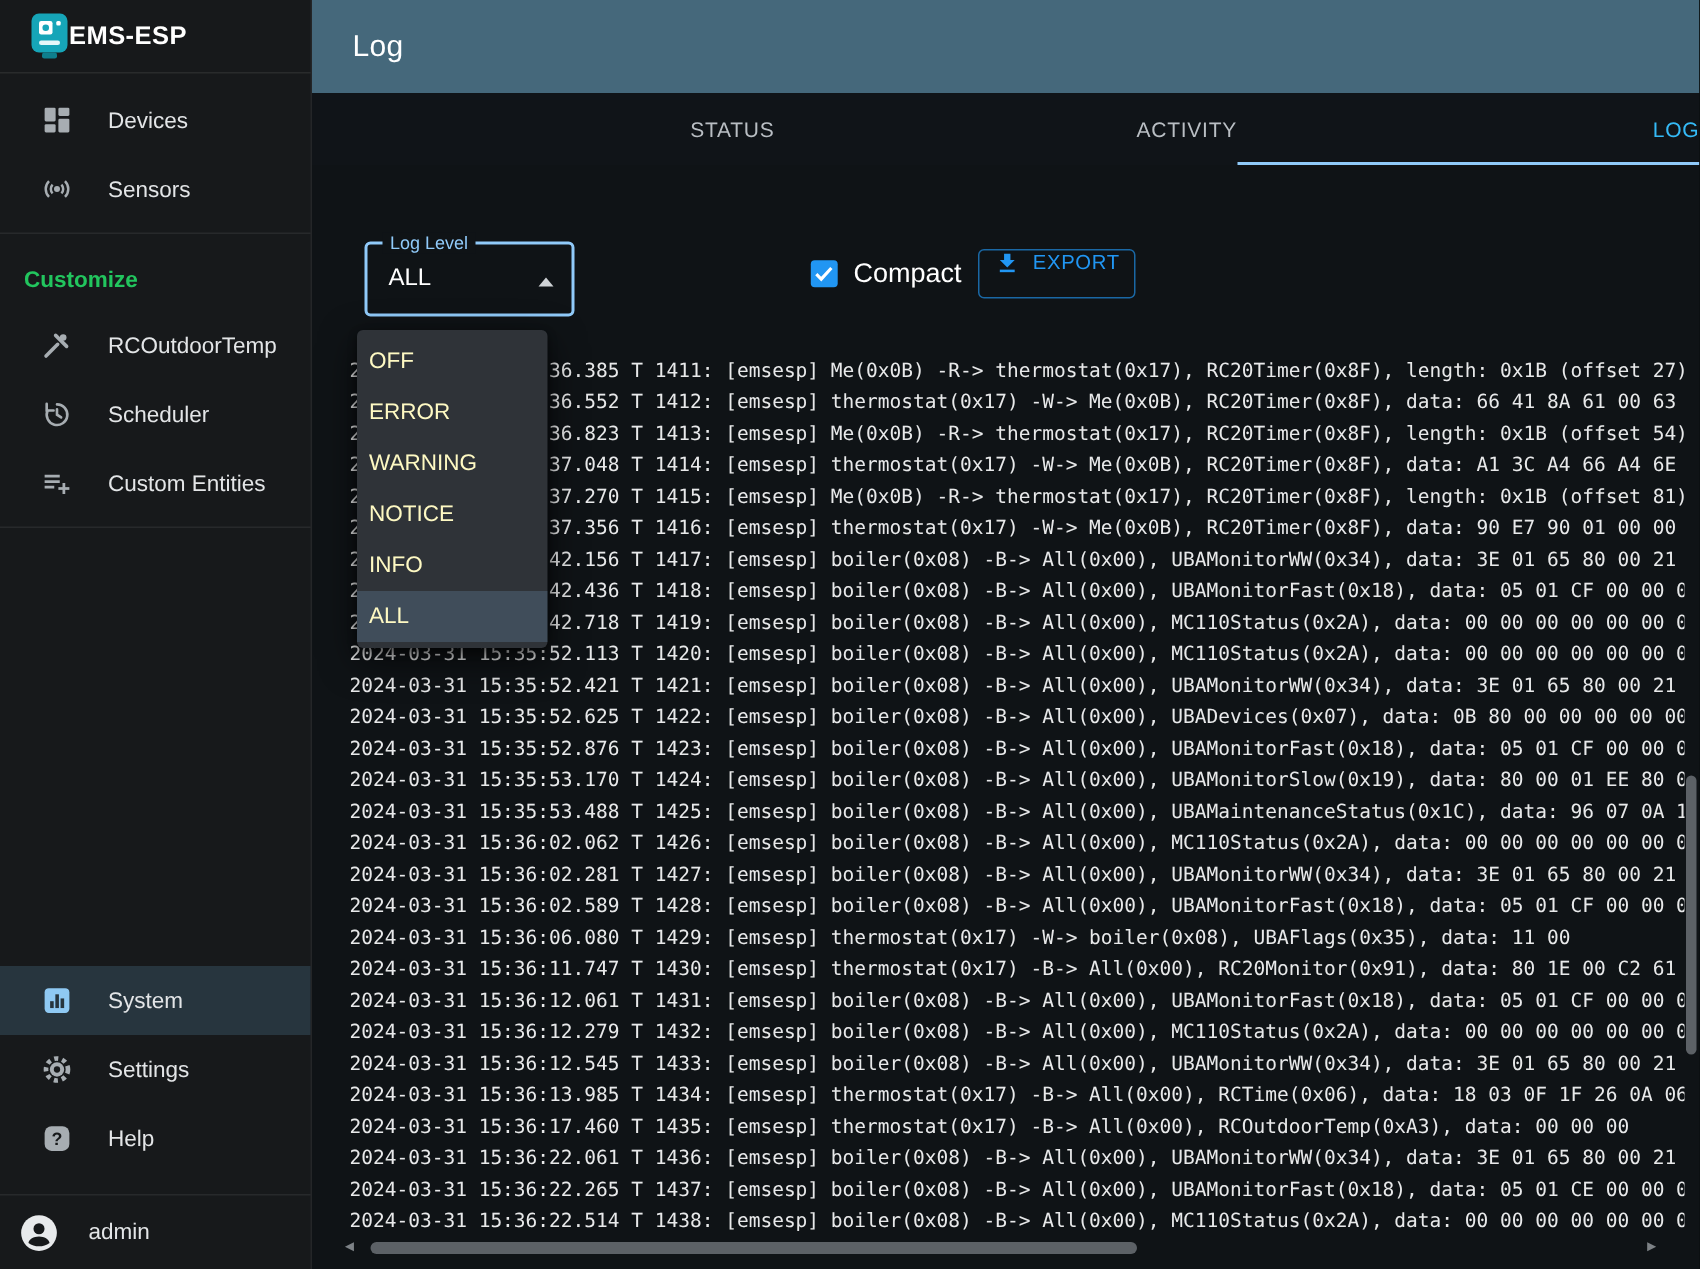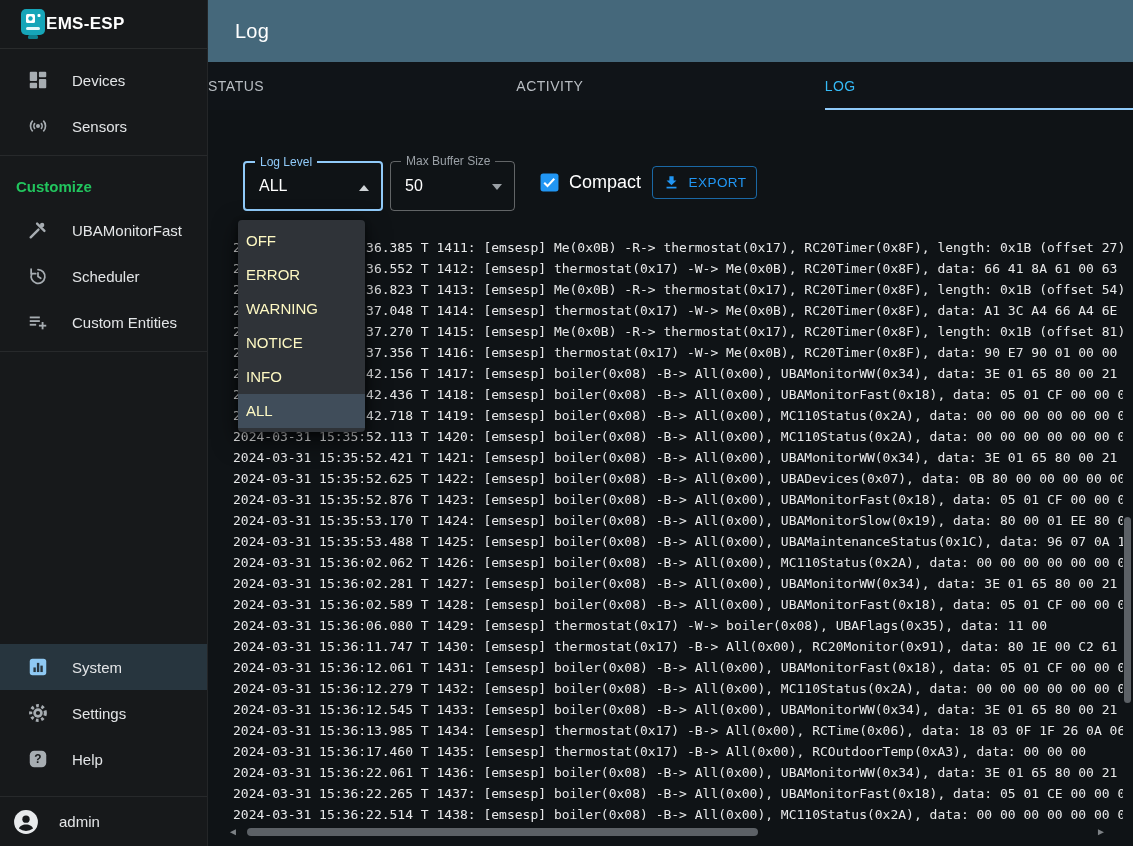--- a/index.html
+++ b/index.html
@@ -19,40 +19,40 @@
   .section-label { padding:16px 16px 12px 16px; color:#22c55e; font-size:15px; font-weight:700; }
   .nav-bottom { position:absolute; bottom:64px; left:0; width:100%; }
   .user-row { position:absolute; bottom:0; left:0; width:100%; height:50px; display:flex; align-items:center; padding-left:13px; gap:20px; color:#e3e5e7; font-size:15px; cursor:pointer; border-top:1px solid rgba(255,255,255,0.07); }
 
   
   .topbar { position:absolute; left:208px; top:0; width:925px; height:62px; background:#45687b; display:flex; align-items:center; padding-left:27px; }
   .topbar-title { color:#ffffff; font-size:20px; font-weight:400; letter-spacing:.2px; }
 
   
   .tabbar { position:absolute; left:208px; top:62px; width:925px; height:48px; background:#101418; display:flex; }
-  .tab { flex:1; display:flex; align-items:center; justify-content:flex-start; color:#b9bec3; font-size:14px; font-weight:500; letter-spacing:.5px; position:relative; cursor:pointer; }
+  .tab { flex:1; display:flex; align-items:center; justify-content:flex-end; color:#b9bec3; font-size:14px; font-weight:500; letter-spacing:.5px; position:relative; cursor:pointer; }
   .tab.active { color:#35baf6; }
   .tab.active .indicator { position:absolute; left:0; right:0; bottom:0; height:2px; background:#90caf9; }
 
   
   .select-box { position:absolute; height:50px; border-radius:4px; background:transparent; cursor:pointer; }
   .select-box .flabel { position:absolute; top:-8px; left:10px; font-size:12px; padding:0 5px; background:#0f1316; }
   .select-box .value { position:absolute; left:14px; top:0; height:100%; display:flex; align-items:center; color:#ffffff; font-size:16px; }
   .sel-loglevel { left:243px; top:161px; width:140px; border:2px solid #90caf9; }
   .sel-loglevel .flabel { color:#90caf9; }
   .sel-buffer { left:390px; top:161px; width:125px; border:1px solid rgba(255,255,255,0.35); }
   .sel-buffer .flabel { color:#9aa0a6; }
   .caret-up { position:absolute; right:12px; top:22px; width:0; height:0; border-left:5px solid transparent; border-right:5px solid transparent; border-bottom:6px solid #cfd3d6; }
   .caret-down { position:absolute; right:12px; top:22px; width:0; height:0; border-left:5px solid transparent; border-right:5px solid transparent; border-top:6px solid #9aa0a5; }
 
   .checkbox-wrap { position:absolute; left:540px; top:166px; height:33px; display:flex; align-items:center; gap:10px; cursor:pointer; }
   .checkbox { width:19px; height:19px; }
   .checkbox-label { color:#ffffff; font-size:18px; font-weight:500; }
 
-  .export-btn { position:absolute; left:652px; top:166px; width:105px; height:33px; border:1px solid rgba(33,150,243,0.65); border-radius:4px; display:flex; align-items:center; justify-content:center; gap:9px; color:#2196f3; font-size:13.5px; font-weight:500; letter-spacing:.45px; cursor:pointer; background:transparent; }
+  .export-btn { position:absolute; left:652px; top:166px; width:105px; height:33px; border:1px solid rgba(33,150,243,0.65); border-radius:4px; display:flex; justify-content:center; gap:9px; color:#2196f3; font-size:13.5px; font-weight:500; letter-spacing:.45px; cursor:pointer; background:transparent; }
 
   
   .menu { position:absolute; left:238px; top:220px; width:127px; background:#2f3338; border-radius:4px; padding:4px 0; z-index:20; box-shadow:0 8px 24px rgba(0,0,0,0.6), 0 2px 6px rgba(0,0,0,0.45); }
   .menu-item { height:34px; line-height:34px; padding-left:8px; color:#fef9c3; font-size:15px; cursor:pointer; }
   .menu-item.selected { background:rgba(144,202,249,0.18); }
 
   
   .log-output { position:absolute; left:233px; top:237px; width:890px; height:589px; overflow:hidden; font-family:"DejaVu Sans Mono", monospace; font-size:13px; line-height:21px; color:#e8e9ea; white-space:pre; }
   .log-line { height:21px; }
 
@@ -111,21 +111,21 @@
       <div class="section-label">Customize</div>
 
       <div class="nav-item">
         <span class="ico">
           <svg width="22" height="22" viewBox="0 0 24 24" fill="none" stroke="#a7adb2" stroke-width="2.6" stroke-linecap="round">
             <path d="M4 20l8.5-8.5"></path>
             <path d="M11 5l8 8"></path>
             <circle cx="16.5" cy="6.5" r="2.4" fill="#a7adb2" stroke="none"></circle>
           </svg>
         </span>
-        <span>UBAMonitorFast</span>
+        <span>RCOutdoorTemp</span>
       </div>
       <div class="nav-item">
         <span class="ico">
           <svg width="22" height="22" viewBox="0 0 24 24" fill="none" stroke="#a7adb2" stroke-width="1.9" stroke-linecap="round">
             <path d="M12 5a7.5 7.5 0 1 1-6.9 4.6"></path>
             <path d="M4.5 4.5v5h5"></path>
             <path d="M12 8.5v4l3 2"></path>
           </svg>
         </span>
         <span>Scheduler</span>
@@ -206,25 +206,20 @@
         <span class="indicator"></span>
       </div>
   </div>
 
   <div class="select-box sel-loglevel">
     <span class="flabel">Log Level</span>
     <span class="value">ALL</span>
     <span class="caret-up"></span>
   </div>
 
-  <div class="select-box sel-buffer">
-    <span class="flabel">Max Buffer Size</span>
-    <span class="value">50</span>
-    <span class="caret-down"></span>
-  </div>
 
   <div class="checkbox-wrap">
     <svg class="checkbox" viewBox="0 0 18 18">
       <rect x="0.5" y="0.5" width="17" height="17" rx="2.5" fill="#2196f3"></rect>
       <path d="M4 9.3l3.1 3.1 6.4-7" fill="none" stroke="#ffffff" stroke-width="2"></path>
     </svg>
     <span class="checkbox-label">Compact</span>
   </div>
 
   <button class="export-btn">

